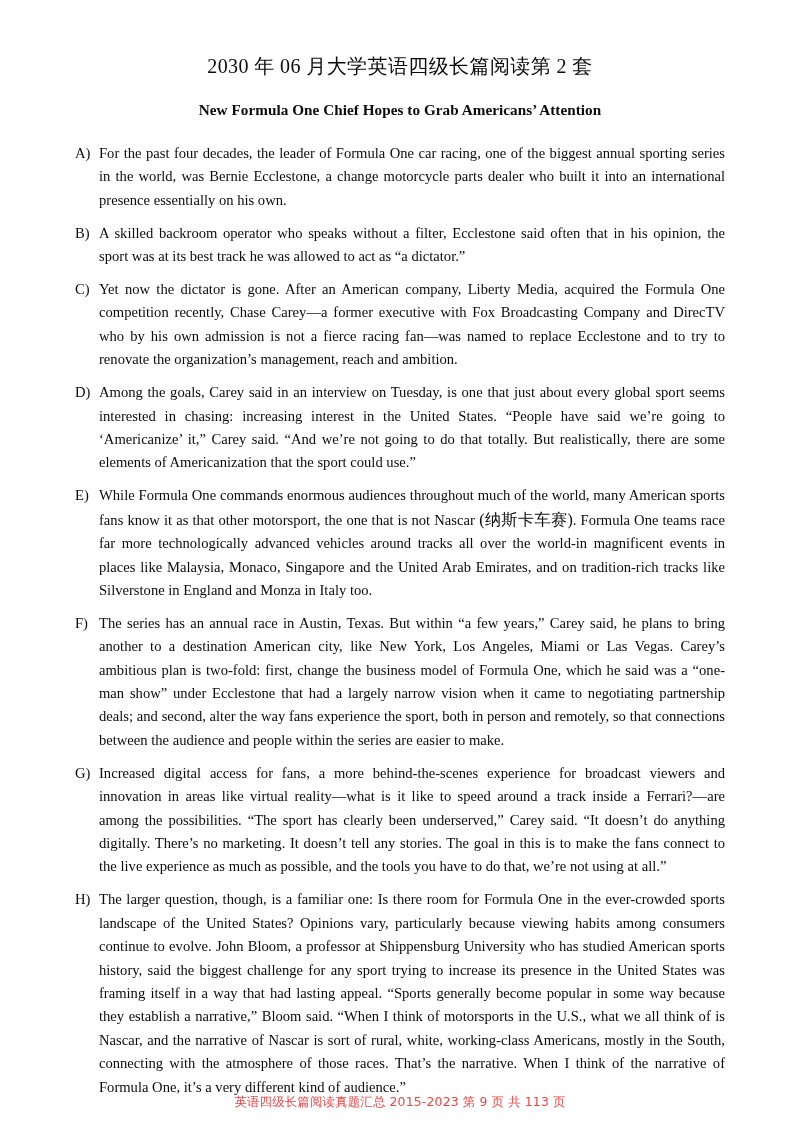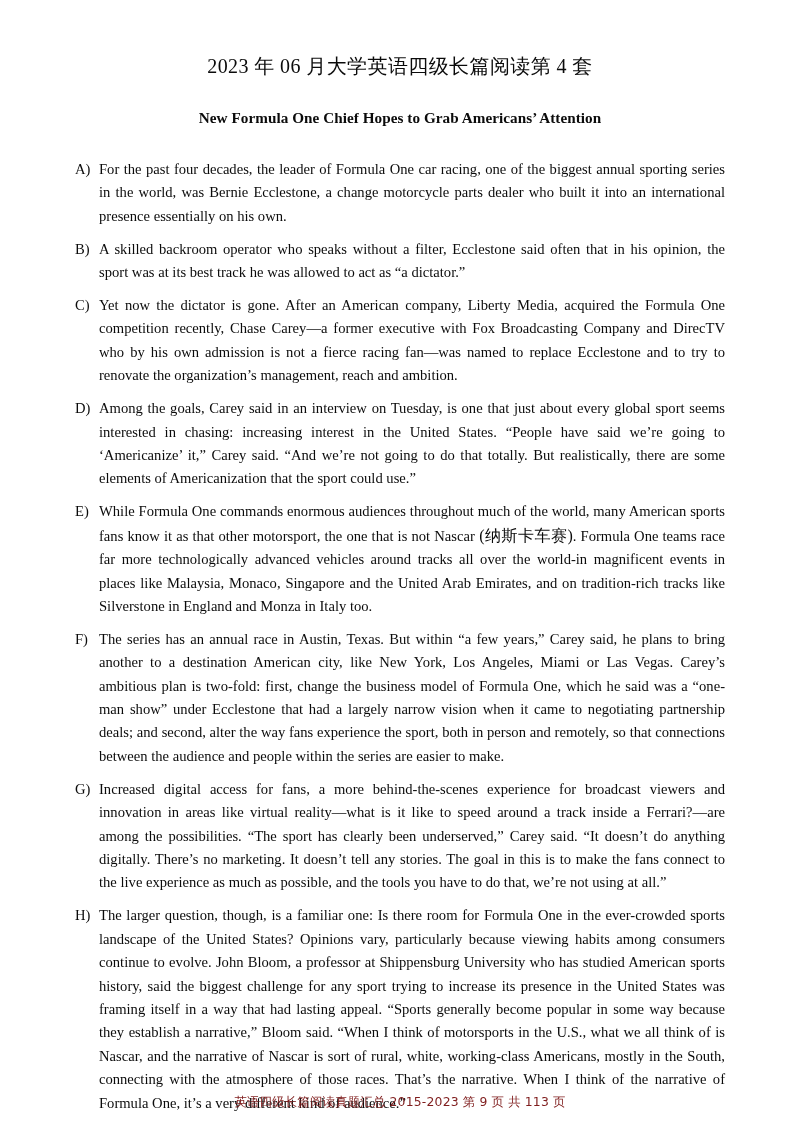--- a/index.html
+++ b/index.html
@@ -33,21 +33,21 @@
     letter-spacing: 0.4px;
     margin: 0;
     padding-top: 52px;
     line-height: 28px;
     font-family: "Liberation Serif", "DejaVu Serif", serif;
   }
   .doc-subtitle {
     text-align: center;
     font-size: 15.2px;
     font-weight: 700;
-    margin: 16px;
+    margin: 8px;
     padding-top: 12px;
     line-height: 20px;
     letter-spacing: 0.05px;
   }
 
   
   .body-wrap {
     margin: 0;
     padding: 14px 75px 0 75px;
     box-sizing: border-box;
@@ -87,31 +87,31 @@
   
   .footer {
     position: absolute;
     left: 0;
     bottom: 22px;
     width: 800px;
     text-align: center;
     font-size: 12.4px;
     line-height: 17px;
     font-family: "DejaVu Sans", "Liberation Sans", sans-serif;
-    color: #7f1d1d;
+    color: #ef4444;
     letter-spacing: 0.2px;
   }
   .footer .seg { margin: 0 2px; }
 </style>
 </head>
 <body>
 
 <div class="page">
 
-  <h1 class="doc-title">2023 年 06 月大学英语四级长篇阅读第 4 套</h1>
+  <h1 class="doc-title">2030 年 06 月大学英语四级长篇阅读第 2 套</h1>
   <h2 class="doc-subtitle">New Formula One Chief Hopes to Grab Americans’ Attention</h2>
 
   <div class="body-wrap">
 
     <p class="para">
       <span class="para-label">A)</span>
       <span class="para-text">For the past four decades, the leader of Formula One car racing, one of the biggest annual sporting series in the world, was Bernie Ecclestone, a change motorcycle parts dealer who built it into an international presence essentially on his own.</span>
     </p>
 
     <p class="para">

